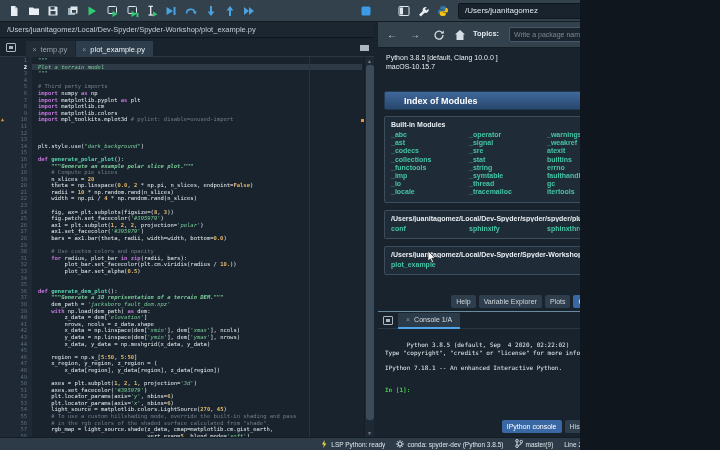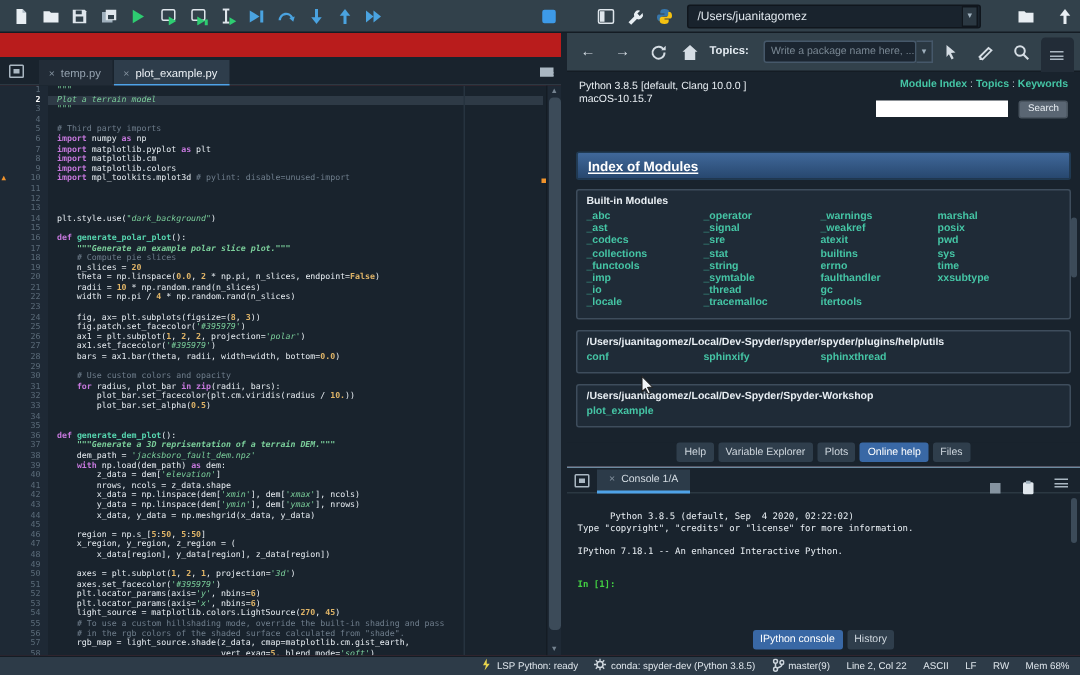--- a/index.html
+++ b/index.html
@@ -1,17 +1,17 @@
 <!DOCTYPE html>
 <html><head>
 <meta charset="utf-8">
 <style>
   html,body{margin:0;padding:0;background:#10161d;}
   *{box-sizing:border-box;}
-  #win{position:relative;width:720px;height:450px;background:#b91c1c;
+  #win{position:relative;width:580px;height:450px;background:#6d28d9;
        font-family:"Liberation Sans",sans-serif;overflow:hidden;color:#d9e0e7;}
   .abs{position:absolute;}
   
   #toolbar{left:0;top:0;width:720px;height:22px;background:#32414b;border-bottom:1px solid #141c24;}
   .tbi{position:absolute;top:5px;width:12px;height:12px;display:inline-block;}
   .tbi svg{display:block;}
   #cwd-box{position:absolute;left:458px;top:3px;width:196px;height:16px;background:#19232d;
            border:1px solid #10161d;border-radius:2px;color:#dfe6ec;font-size:8px;line-height:14px;
            padding:0 14px 0 6px;white-space:nowrap;overflow:hidden;}
   
@@ -61,23 +61,23 @@
   
   #helpview{position:absolute;left:0;top:26px;width:342px;height:247px;background:#19232d;overflow:hidden;}
   #hv-head{position:relative;margin:5px 8px 4px 8px;height:30px;}
   #pyver{font-size:7px;color:#e8eef3;line-height:9px;}
   #hv-links{position:absolute;right:0;top:0;font-size:7px;font-weight:bold;color:#45c5a5;}
   #hv-links .sep{color:#c4cdd6;font-weight:normal;}
   #hv-search{position:absolute;right:0;top:11px;}
   #hv-search input{width:88px;height:11px;border:none;background:#ffffff;font-size:7px;vertical-align:middle;}
   #hv-search button{height:12px;margin-left:3px;background:#5a6673;border:1px solid #49545f;border-radius:2px;
                     color:#e8eef3;font-size:6.5px;line-height:9px;vertical-align:middle;padding:0 5px;}
-  #idxbar{margin:18px 6px 6px 6px;height:19px;border-radius:2px;border:1px solid #203a52;
+  #idxbar{margin:8px 6px 6px 6px;height:19px;border-radius:2px;border:1px solid #203a52;
           background:linear-gradient(#40689a,#27476e);color:#ffffff;font-size:9px;font-weight:bold;
-          line-height:18px;padding-left:7px;text-decoration:underline;}
+          line-height:18px;padding-left:19px;}
   .hbox{margin:0 6px 7px 6px;border:1px solid #3e4d5c;border-radius:2px;background:#1f2b37;padding:4px 6px 5px 6px;}
   .hbox .btitle{font-size:7px;font-weight:bold;color:#e8eef3;margin-bottom:3px;white-space:nowrap;overflow:hidden;}
   .modrow{display:flex;}
   .modcol{width:78px;flex:0 0 78px;}
   .modlink{display:block;font-size:7px;font-weight:bold;color:#45c5a5;line-height:8.2px;
            text-decoration:none;white-space:nowrap;}
   #hv-scroll{position:absolute;right:1px;top:2px;width:6px;height:240px;}
   #hv-thumb{position:absolute;left:1px;top:95px;width:4px;height:40px;background:#3c4b59;border-radius:2px;}
   
   #helptabs{position:absolute;left:0;top:273px;width:342px;height:16px;display:flex;justify-content:center;gap:3px;}
@@ -223,20 +223,21 @@
         </svg>
       </span>
     <span class="tbi" style="left:704px">
         <svg width="12" height="12">
           <rect x="5" y="5" width="2" height="6" fill="#e8eef3"></rect>
           <path d="M2.5 5.5h7L6 1z" fill="#e8eef3"></path>
         </svg>
       </span>
   </div>
 
+  <div id="bread" class="abs">/Users/juanitagomez/Local/Dev-Spyder/Spyder-Workshop/plot_example.py</div>
 
   <div id="edtabs" class="abs">
     <span id="tab-browse"></span>
     <span style="display:inline-block;width:22px"></span>
     <span id="edtab-slot"><span class="edtab"><span class="x">×</span>temp.py</span><span class="edtab active"><span class="x">×</span>plot_example.py</span></span>
     <span id="edtab-menu" class="hamb"></span>
   </div>
 
   <div id="editor" class="abs">
     <div id="gutter">

